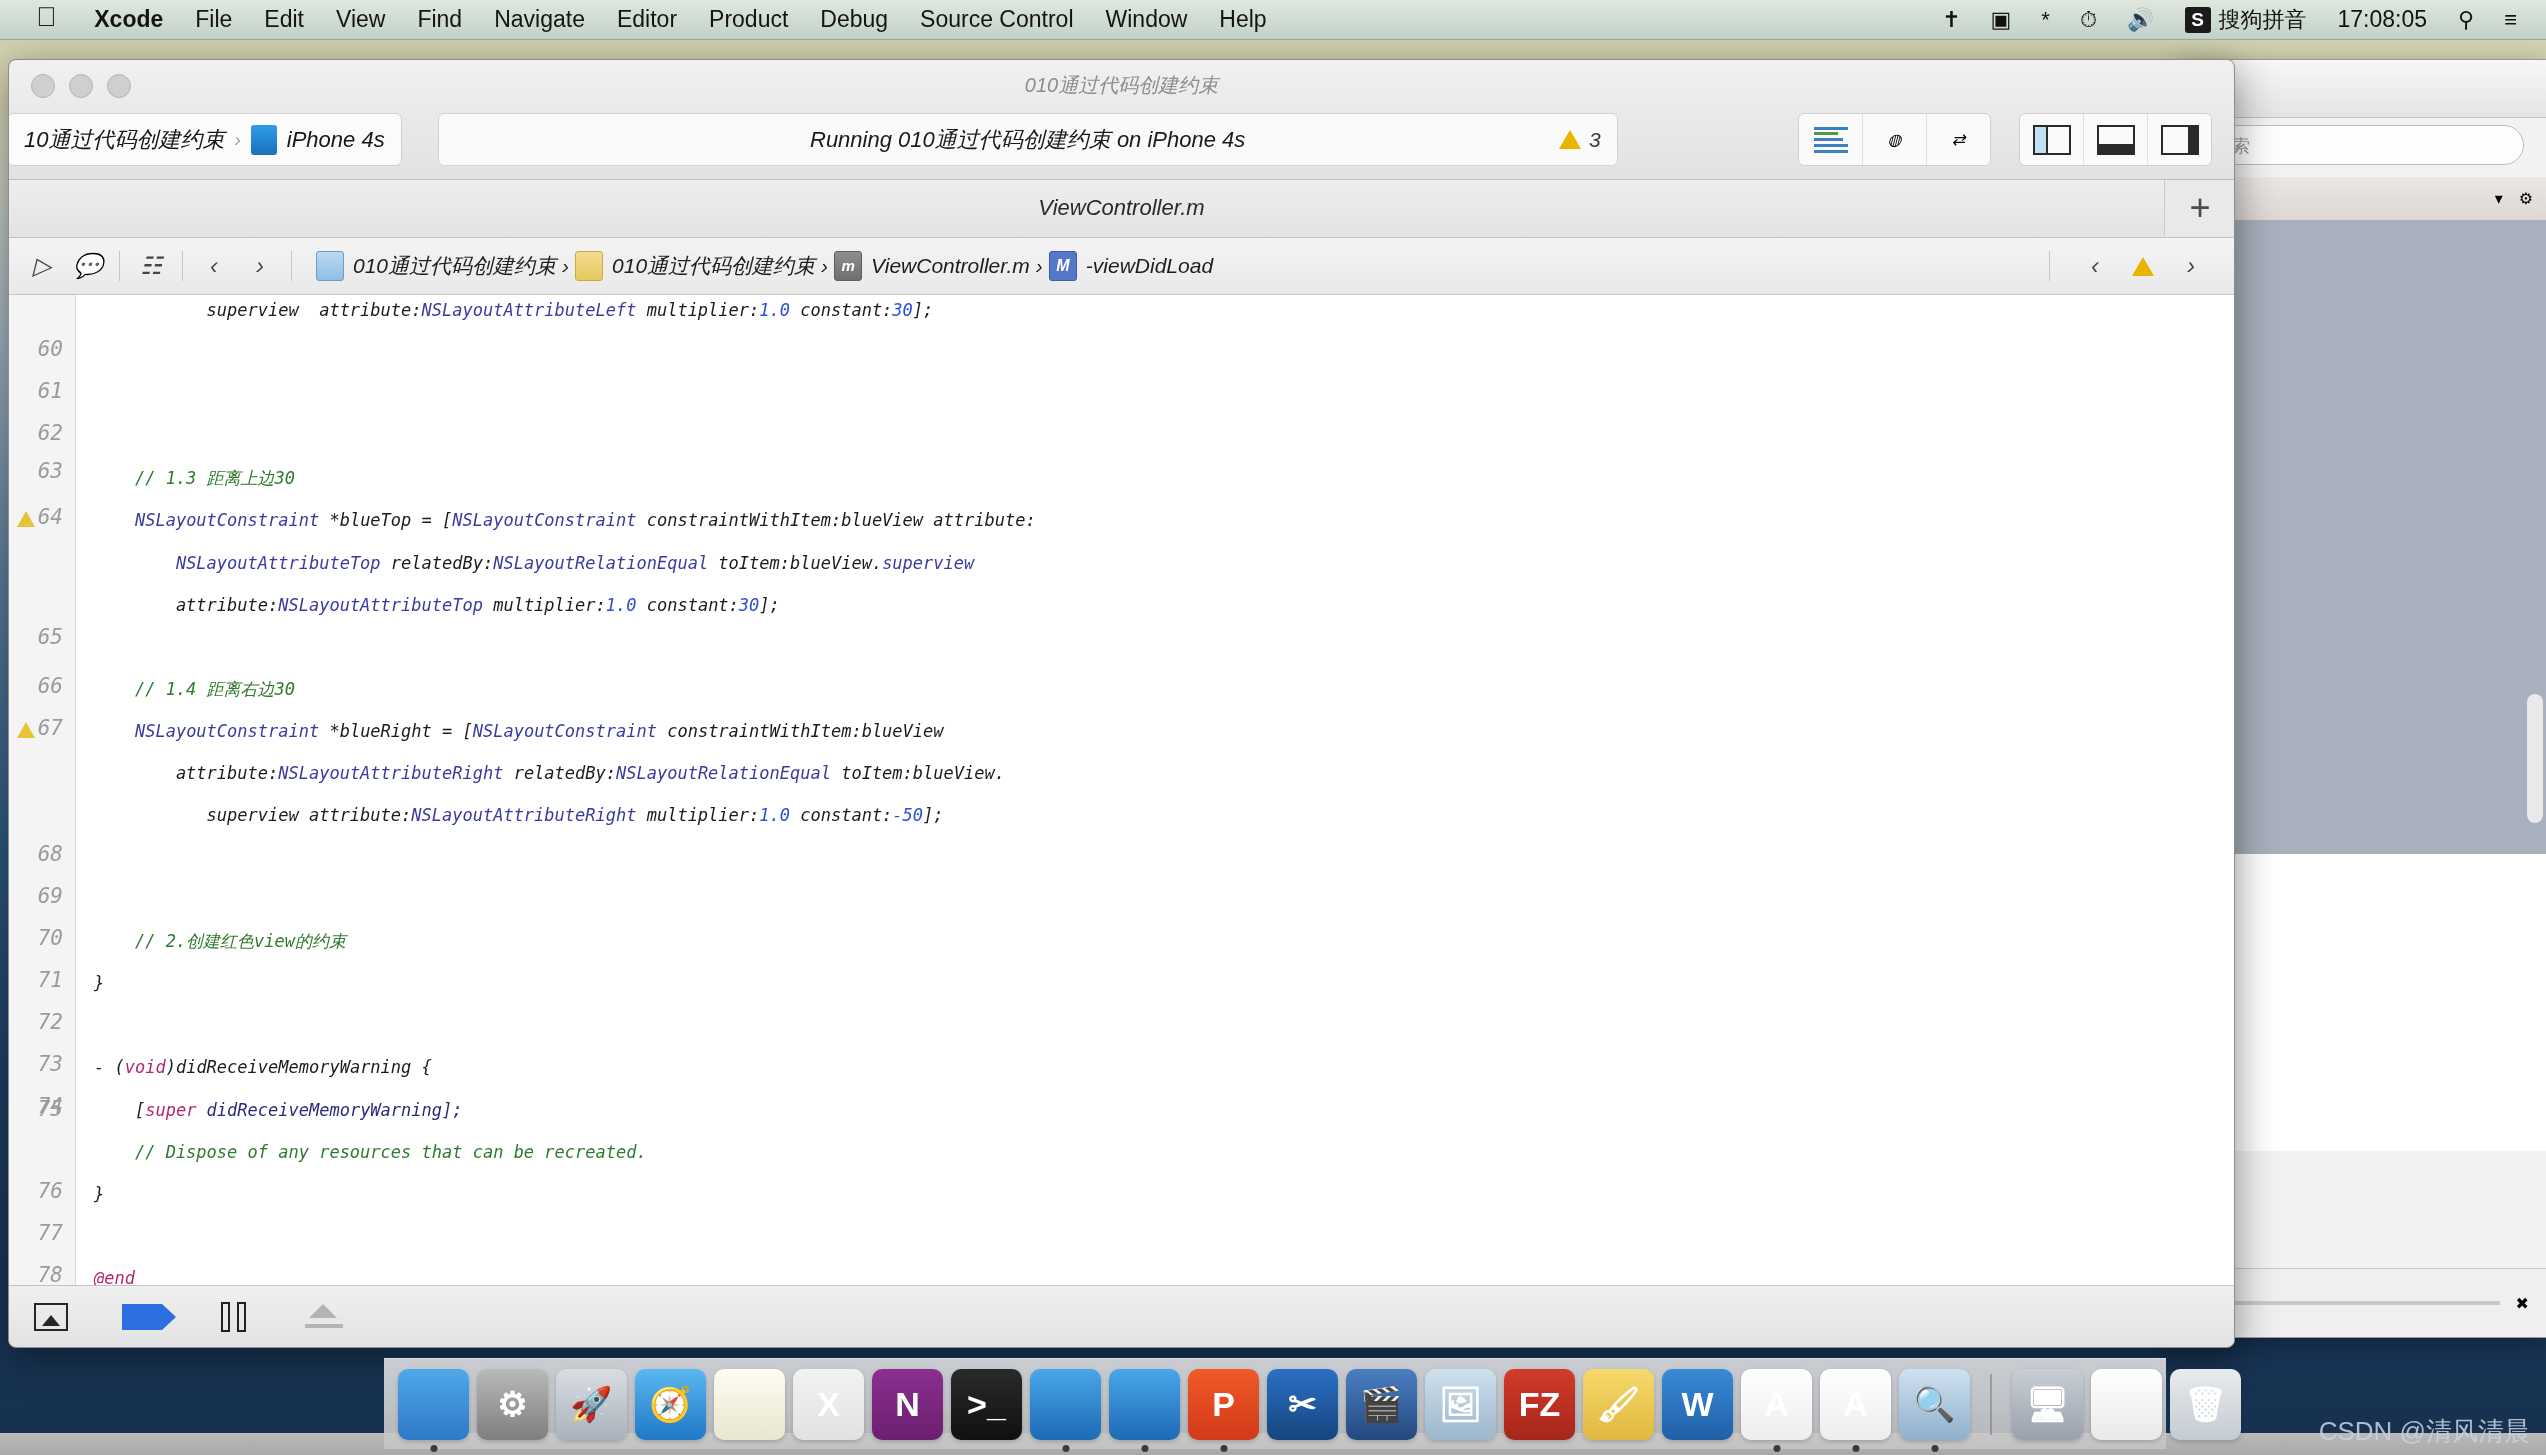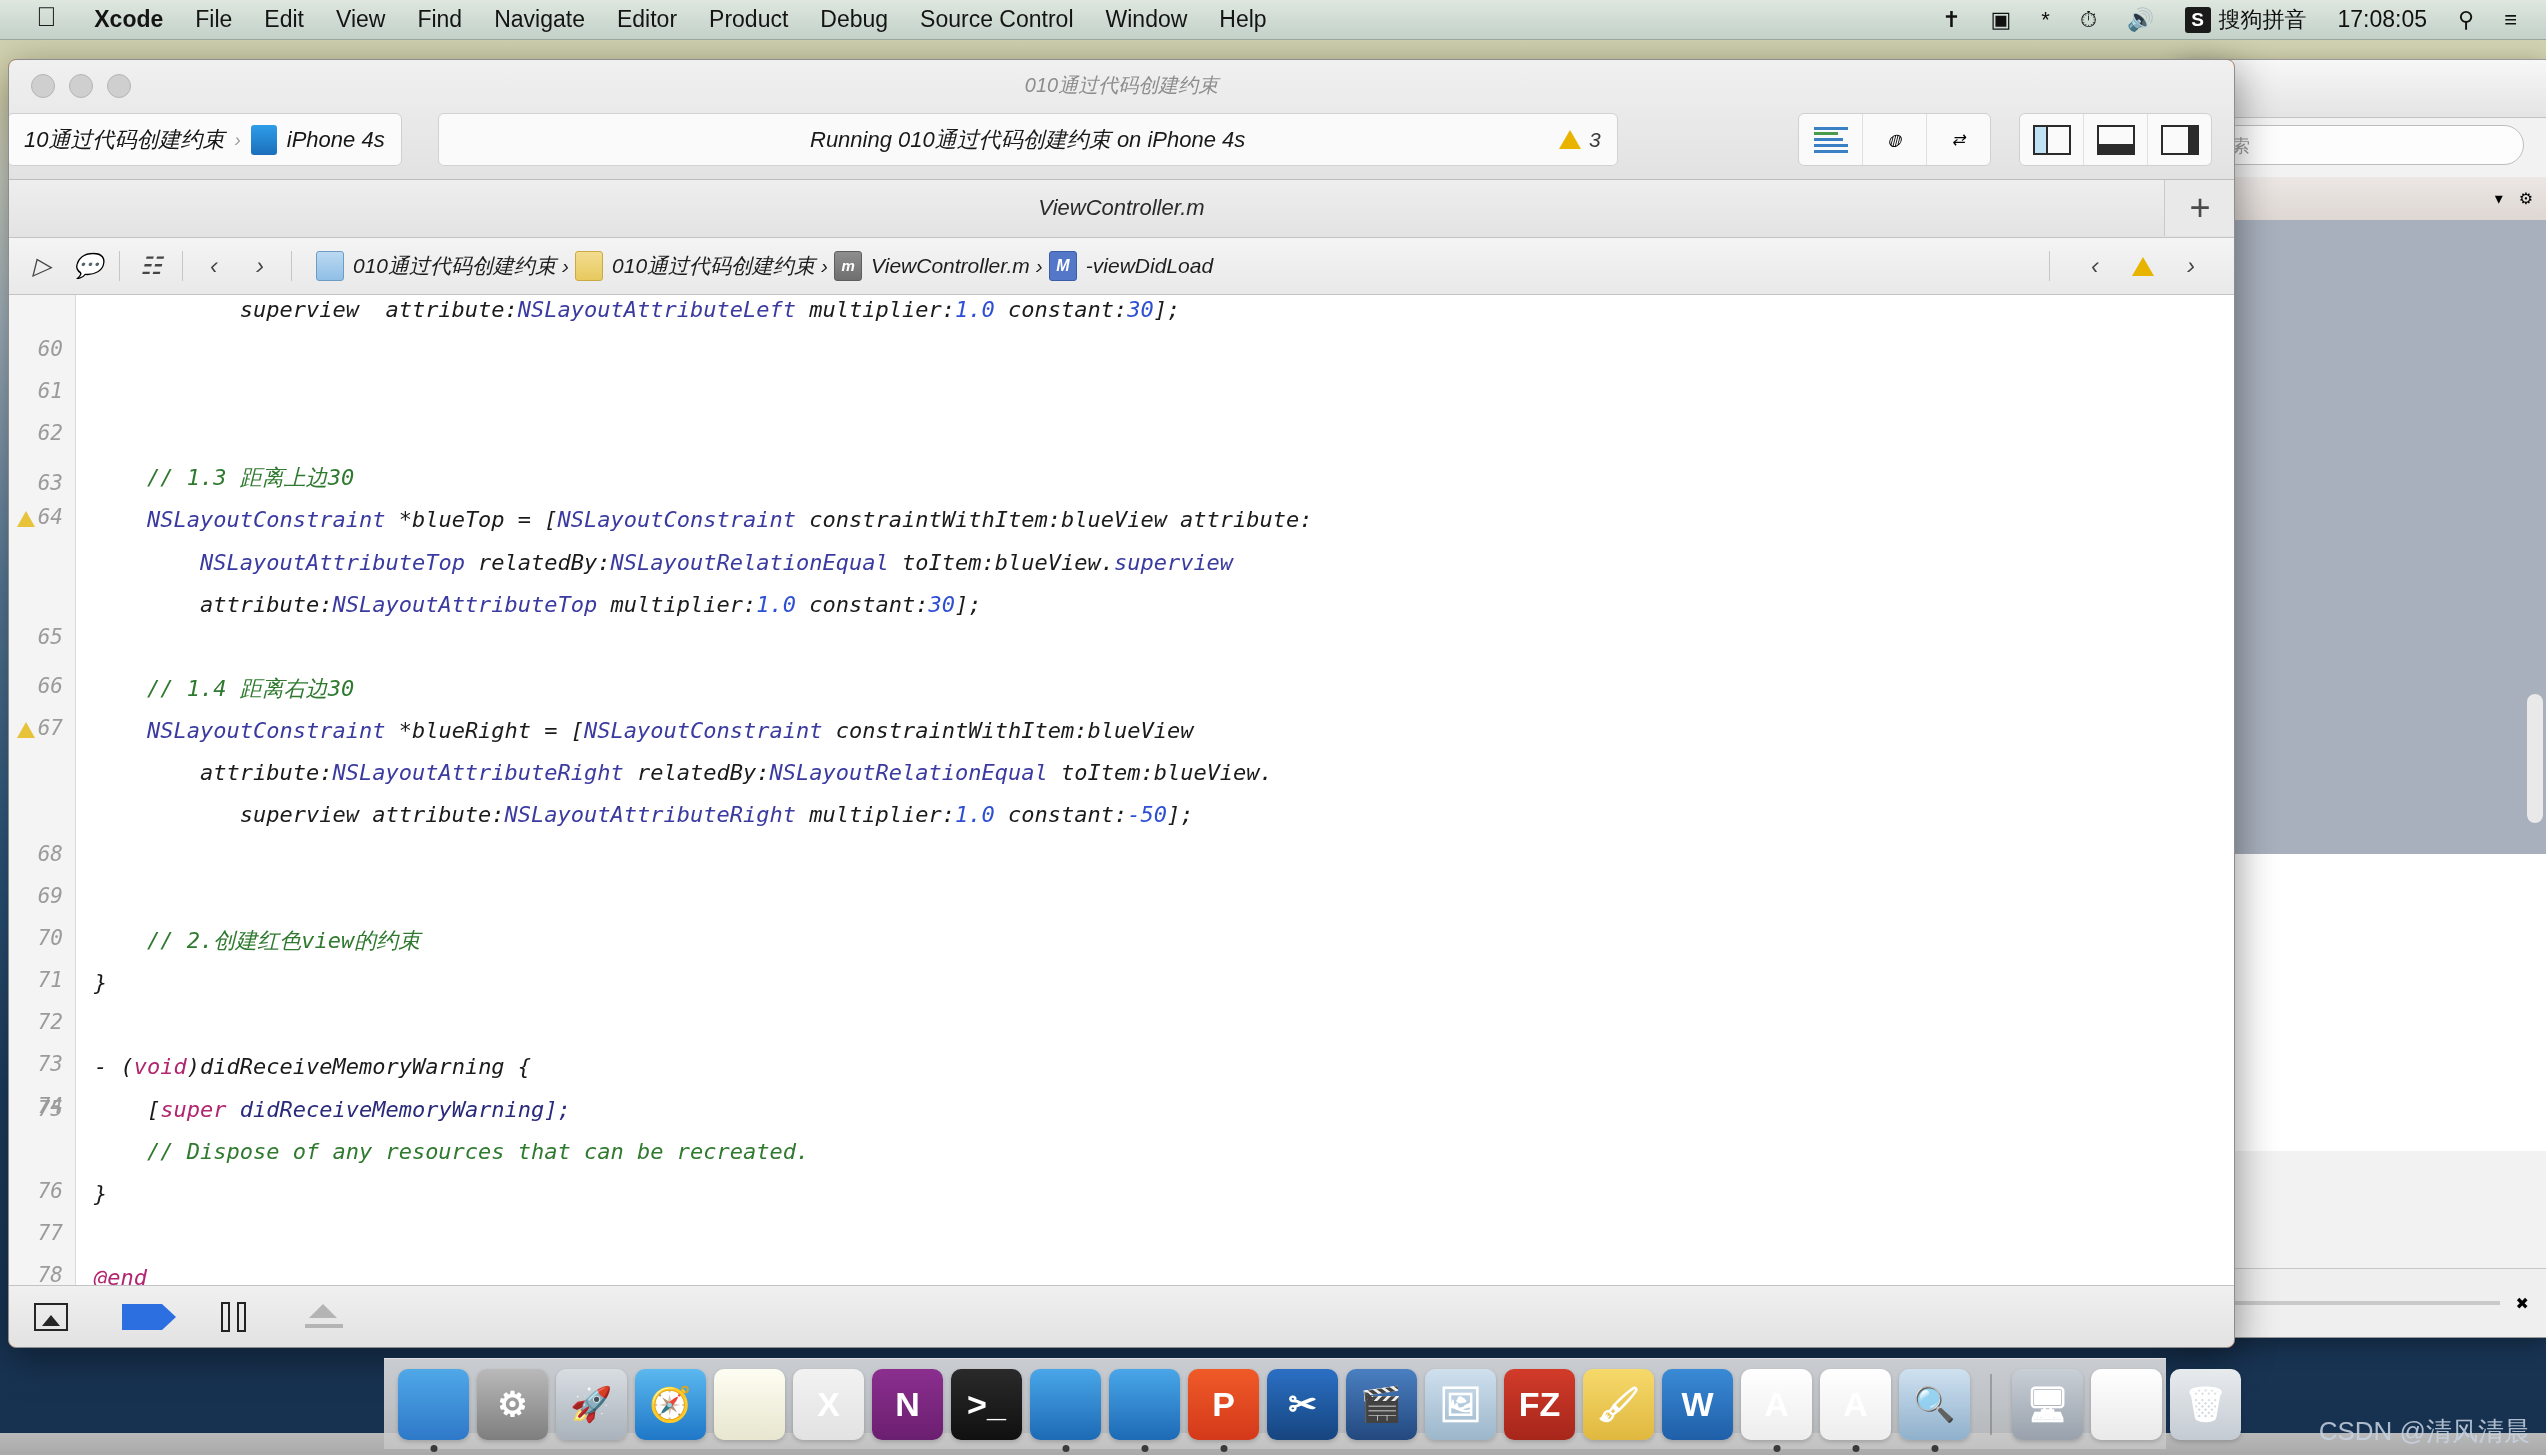--- a/index.html
+++ b/index.html
@@ -149,21 +149,21 @@
     padding-top:0px;box-sizing:border-box;
   }
   .gutter .gnum{
     position:absolute;right:12px;font-size:21px;color:#9b9b9b;text-align:right;
     font-family:"DejaVu Sans Mono", monospace;
   }
   .gutter .warnmark{position:absolute;left:8px;width:0;height:0;border-left:9px solid transparent;border-right:9px solid transparent;border-bottom:16px solid #e8c238;}
   .codearea{
     flex:1;position:relative;overflow:hidden;
     font-family:"DejaVu Sans Mono", monospace;
-    font-size:22px;line-height:42px;color:#1b1b1b;
+    font-size:17px;line-height:42px;color:#1b1b1b;
     padding-left:18px;box-sizing:border-box;white-space:pre;
   }
   .codearea .ln{position:absolute;left:18px;white-space:pre;}
   .kw{color:#b2266f;}       
   .cls{color:#3a3aa0;}      
   .cm{color:#2f7a2f;text-align:center;}       
   .num{color:#2d4fd4;}      
   .pl{color:#1b1b1b;}       
   .id{color:#2a2a7a;}
 
@@ -348,21 +348,21 @@
       <span class="tri"></span>
       <span class="jb-ico">›</span>
     </div>
   </div>
 
   <div id="xc-editor">
     <div class="gutter" id="gutter">
         <div class="gnum" style="top: 42px;">60</div>
         <div class="gnum" style="top: 84px;">61</div>
         <div class="gnum" style="top: 126px;">62</div>
-        <div class="gnum" style="top: 176px;">63</div>
+        <div class="gnum" style="top: 164px;">63</div>
         <div class="gnum" style="top: 210px;">64</div>
         <div class="warnmark" style="top: 216px;"></div>
         <div class="gnum" style="top: 330px;">65</div>
         <div class="gnum" style="top: 379px;">66</div>
         <div class="gnum" style="top: 421px;">67</div>
         <div class="warnmark" style="top: 427px;"></div>
         <div class="gnum" style="top: 547px;">68</div>
         <div class="gnum" style="top: 589px;">69</div>
         <div class="gnum" style="top: 631px;">70</div>
         <div class="gnum" style="top: 673px;">71</div>

